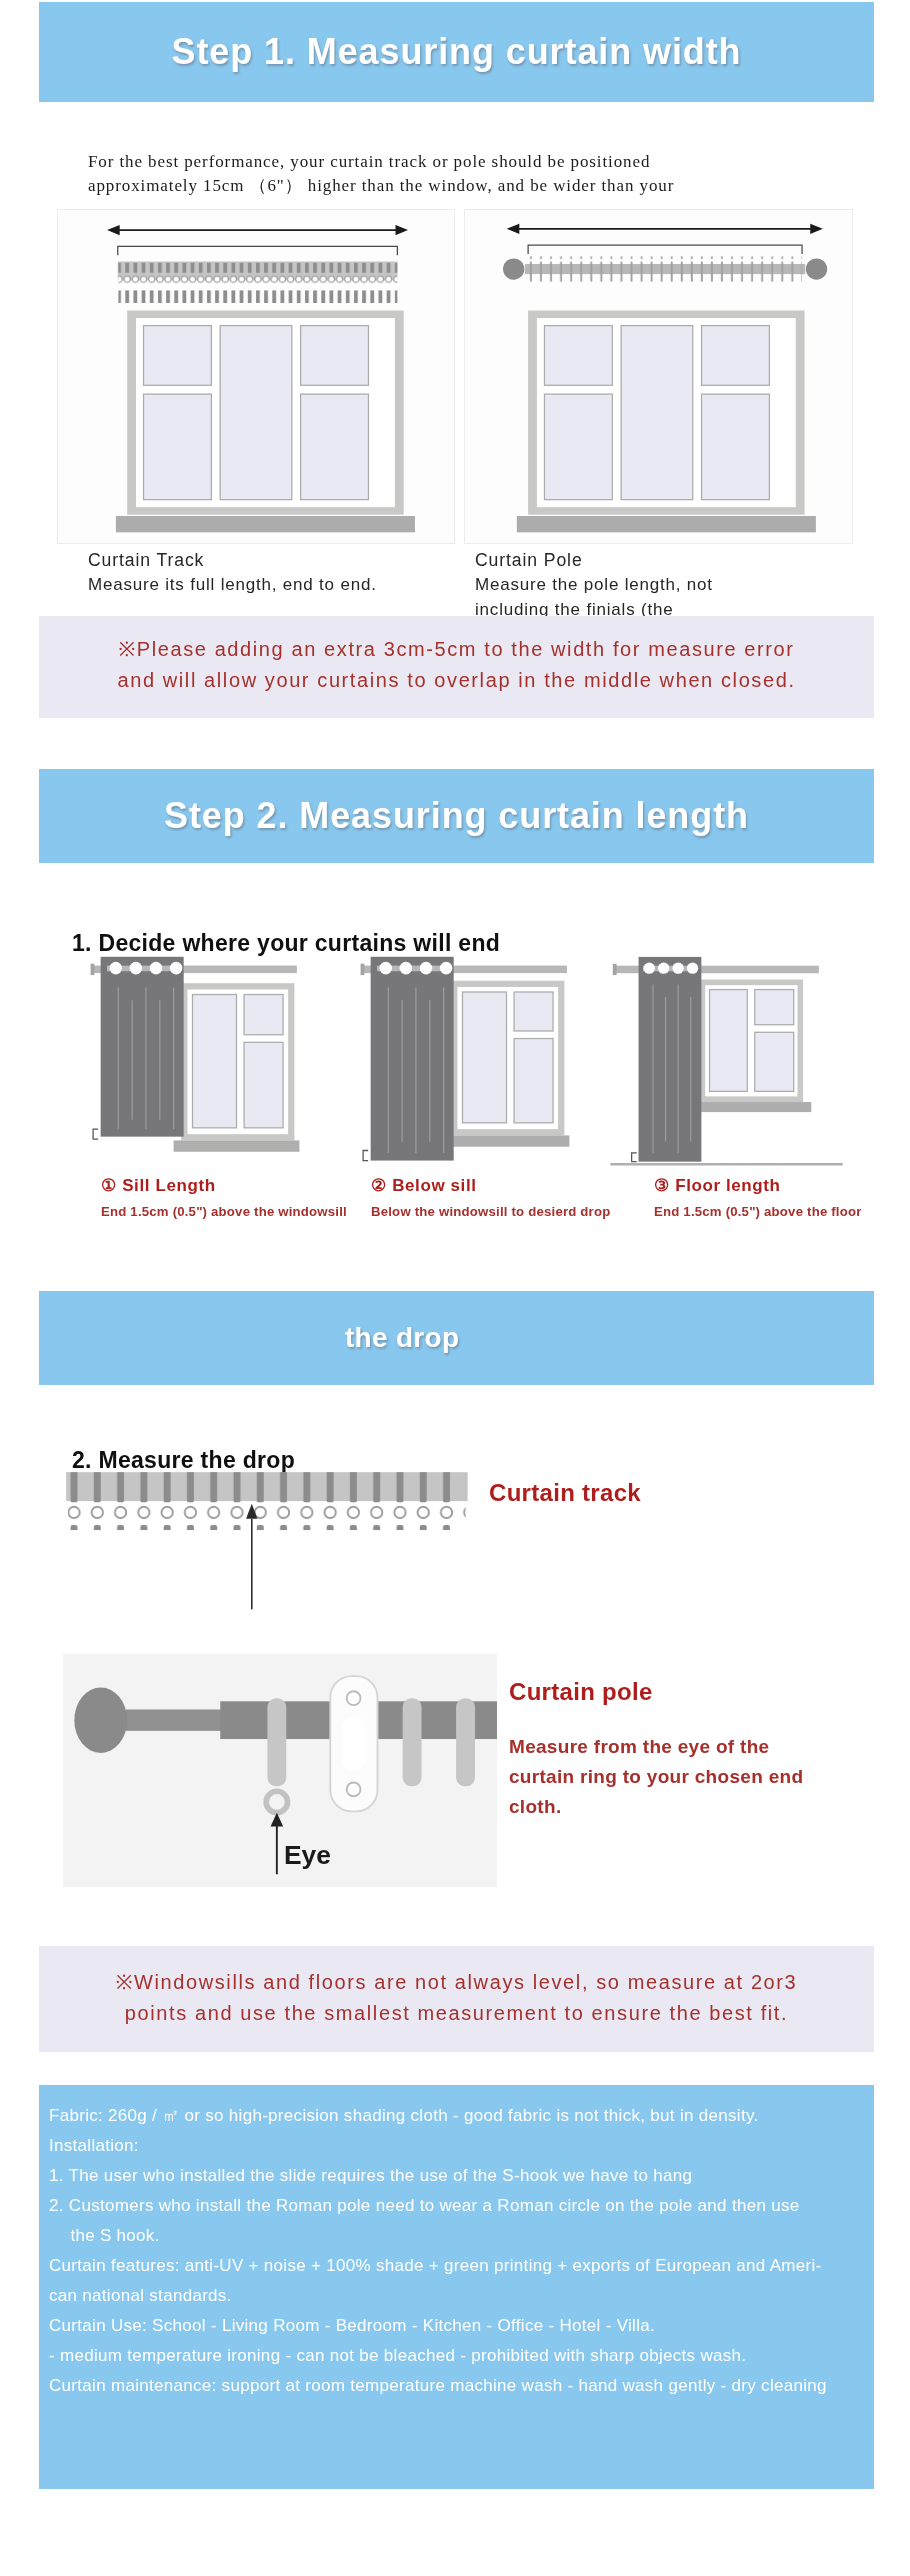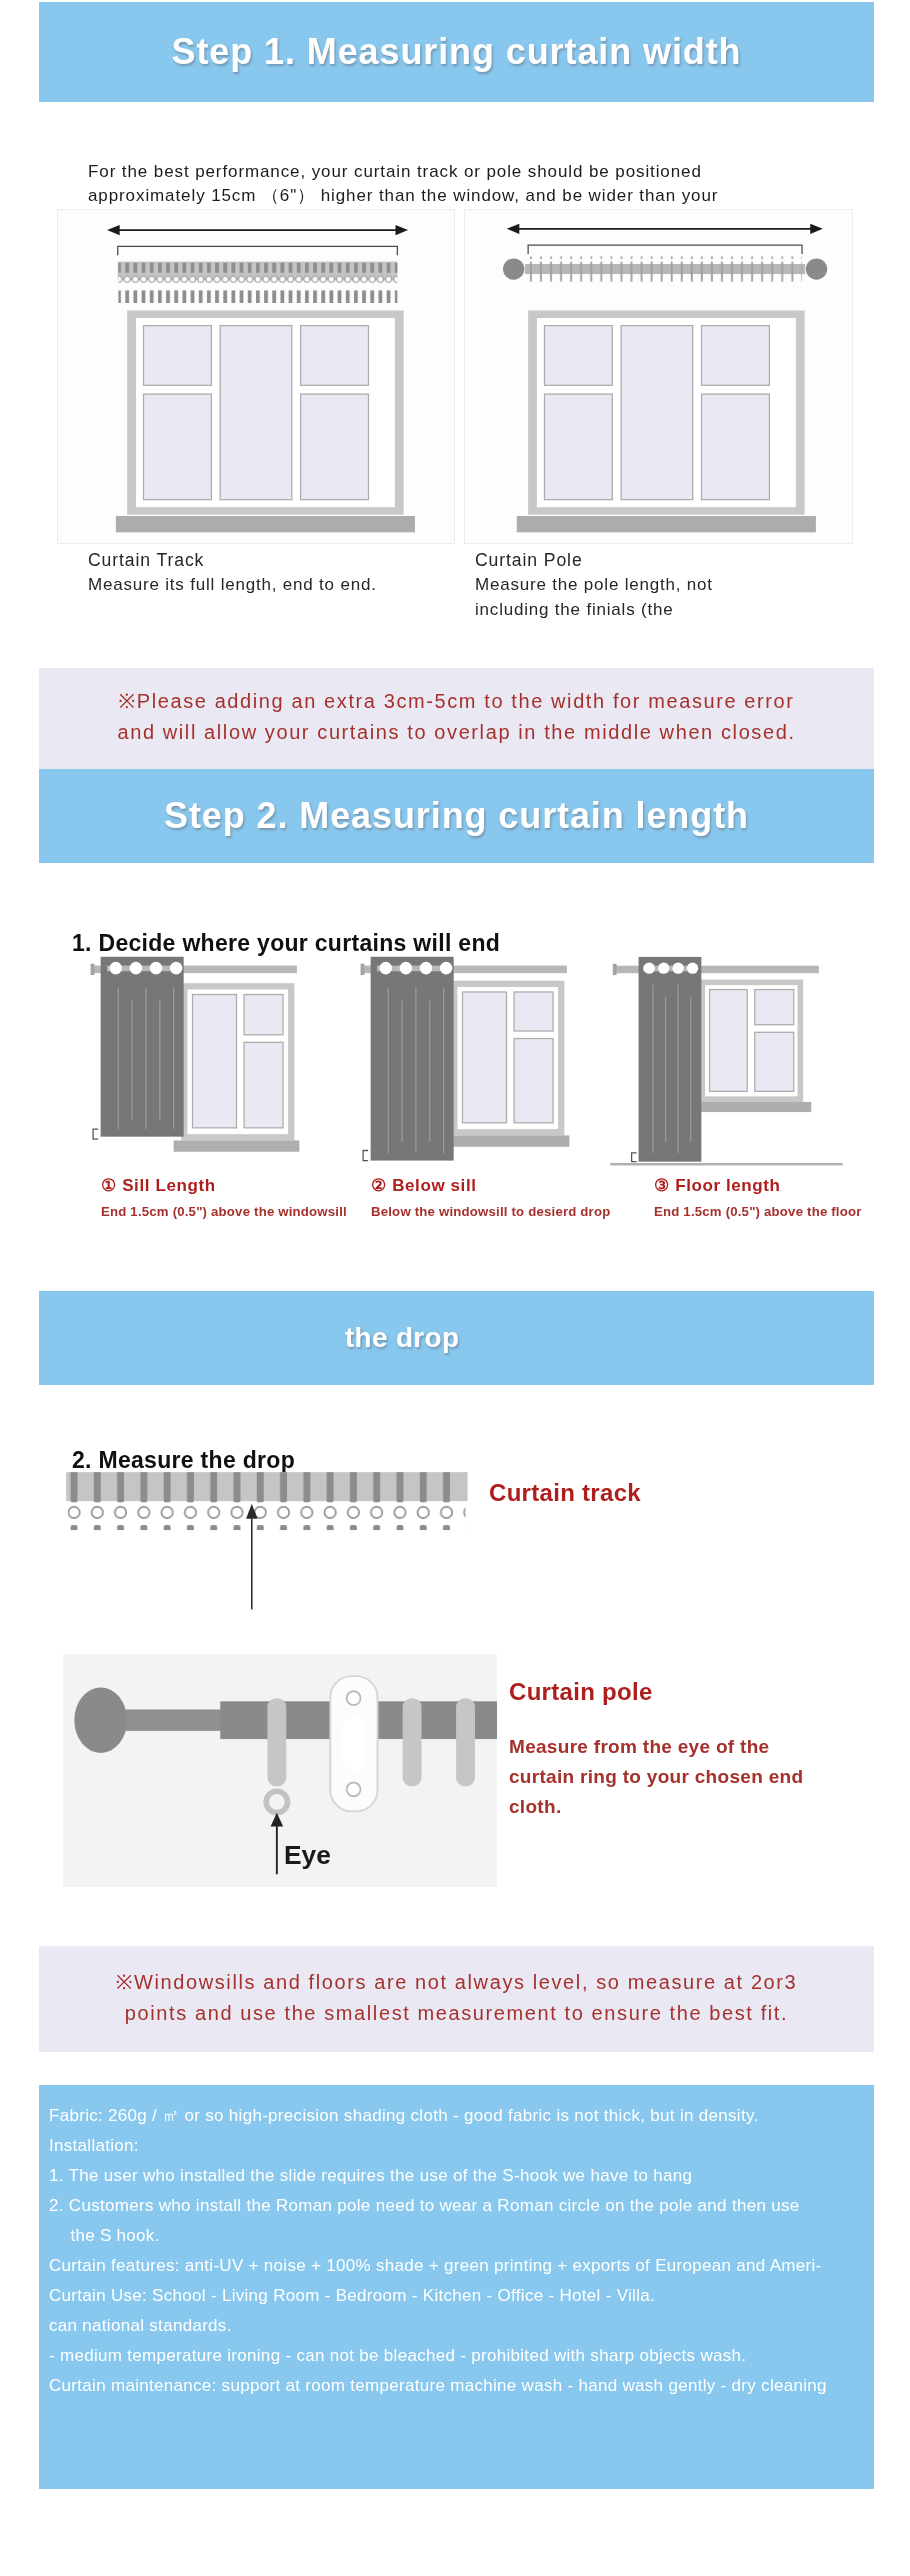--- a/index.html
+++ b/index.html
@@ -47,21 +47,21 @@
 </style>
 </head>
 <body>
 
 <div id="page">
 
   <section class="abs banner" style="top:1.9px;height:100px;">
     <span class="banner-text">Step 1. Measuring curtain width</span>
   </section>
 
-  <div class="abs" style="left:88px;top:160px;">
+  <div class="abs" style="left:88px;top:150px;font-family:Liberation Serif, serif;">
     <div class="intro-line">For the best performance, your curtain track or pole should be positioned</div>
     <div class="intro-line">approximately 15cm （6"） higher than the window, and be wider than your</div>
   </div>
 
   <div class="abs illus-box" style="left:57px;top:209px;width:396px;height:333px;">
     <svg width="396" height="333" viewBox="0 0 630 530">
       <defs>
         <pattern id="pA" width="13" height="64" patternUnits="userSpaceOnUse">
           <rect x="3" y="0" width="6" height="36" fill="#8D8D8D"></rect>
           <circle cx="6" cy="46" r="5" fill="#ffffff" stroke="#9C9C9C" stroke-width="2"></circle>
@@ -125,21 +125,21 @@
   <div class="abs" style="left:88px;top:548px;">
     <div class="cap-title">Curtain Track</div>
     <div class="cap-line">Measure its full length, end to end.</div>
   </div>
   <div class="abs" style="left:475px;top:548px;">
     <div class="cap-title">Curtain Pole</div>
     <div class="cap-line">Measure the pole length, not</div>
     <div class="cap-line">including the finials (the</div>
   </div>
 
-  <div class="abs note" style="top:668px;height:119px;padding-top:17.6px;box-sizing:border-box;">
+  <div class="abs note" style="top:616px;height:102px;padding-top:17.6px;box-sizing:border-box;">
     <div class="note-line">※Please adding an extra 3cm-5cm to the width for measure error</div>
     <div class="note-line">and will allow your curtains to overlap in the middle when closed.</div>
   </div>
 
   <section class="abs banner" style="top:769px;height:94px;">
     <span class="banner-text">Step 2. Measuring curtain length</span>
   </section>
 
   <div class="abs h-black" style="left:72px;top:896px;">1. Decide where your curtains will end</div>
 
@@ -321,20 +321,20 @@
     <div class="note-line">points and use the smallest measurement to ensure the best fit.</div>
   </div>
 
   <section class="abs details">
     <div class="detail-line">Fabric: 260g / ㎡ or so high-precision shading cloth - good fabric is not thick, but in density.</div>
     <div class="detail-line">Installation:</div>
     <div class="detail-line">1. The user who installed the slide requires the use of the S-hook we have to hang</div>
     <div class="detail-line">2. Customers who install the Roman pole need to wear a Roman circle on the pole and then use</div>
     <div class="detail-line indent">the S hook.</div>
     <div class="detail-line">Curtain features: anti-UV + noise + 100% shade + green printing + exports of European and Ameri-</div>
+    <div class="detail-line">can national standards.</div>
     <div class="detail-line">Curtain Use: School - Living Room - Bedroom - Kitchen - Office - Hotel - Villa.</div>
-    <div class="detail-line">can national standards.</div>
     <div class="detail-line">- medium temperature ironing - can not be bleached - prohibited with sharp objects wash.</div>
     <div class="detail-line">Curtain maintenance: support at room temperature machine wash - hand wash gently - dry cleaning</div>
   </section>
 
 </div>
 
 
 </body></html>

